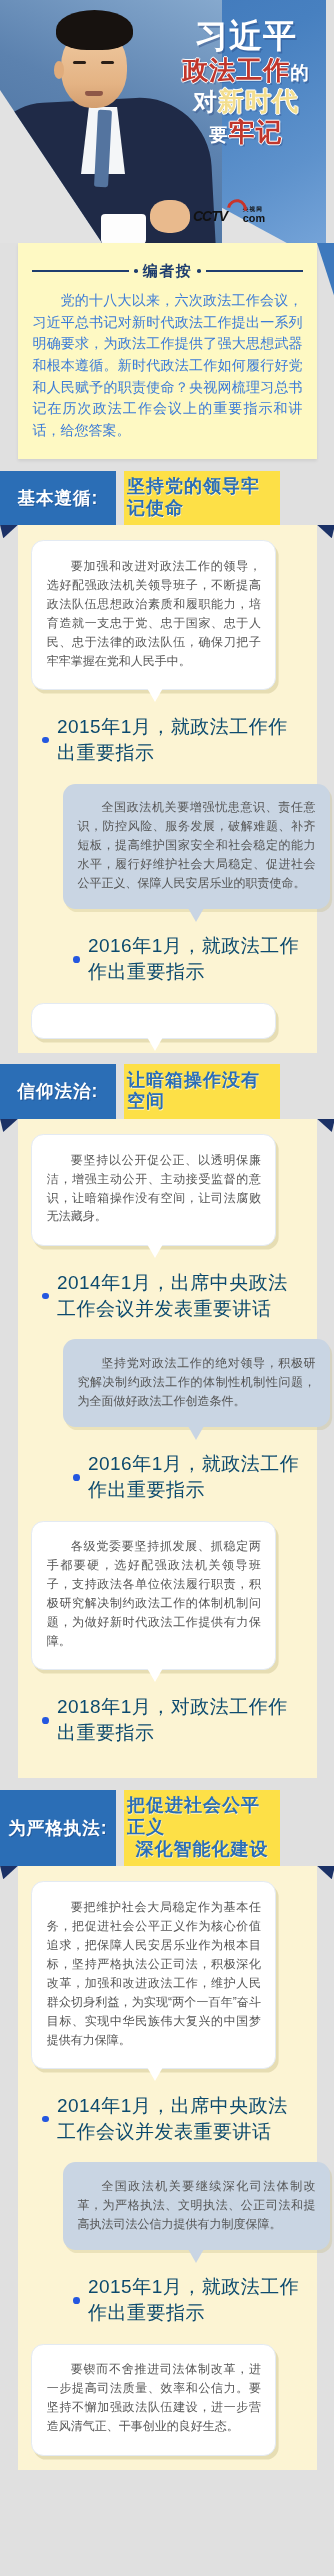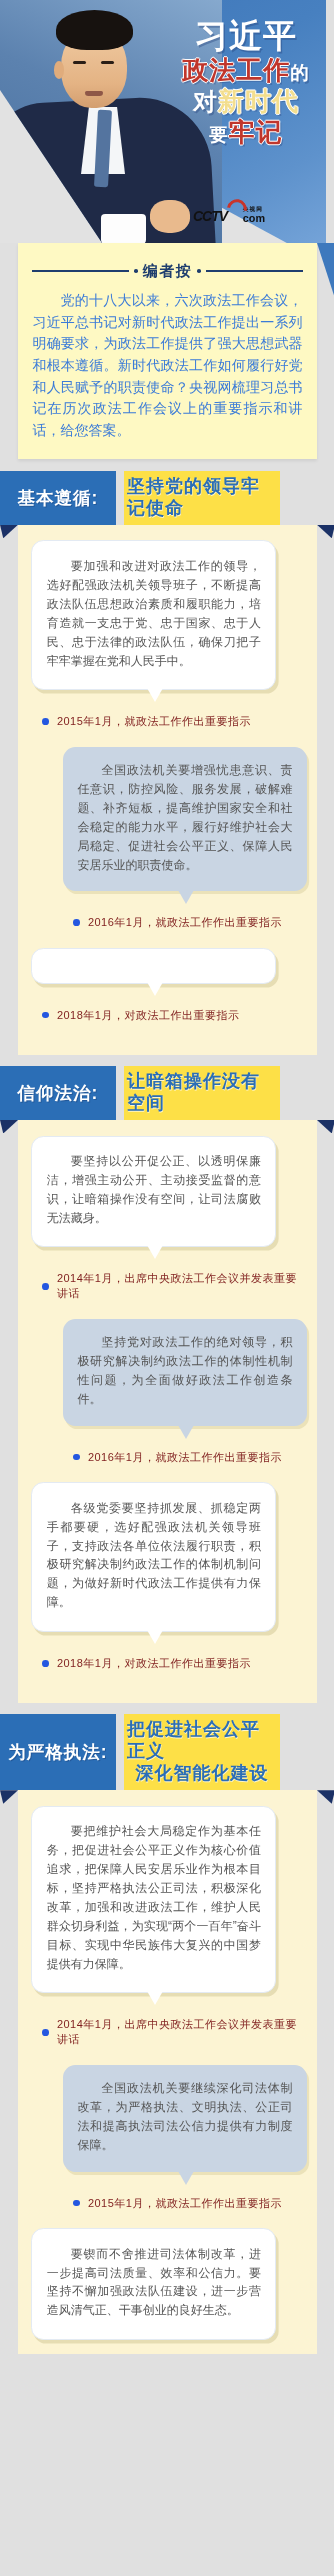--- a/index.html
+++ b/index.html
@@ -86,30 +86,30 @@
   .fold{position:absolute;top:0;width:18px;height:13.4px;background:#1B3166;}
   .fold-l{left:0;clip-path:polygon(0 0,100% 0,18% 100%);}
   .fold-r{right:0;clip-path:polygon(0 0,100% 0,82% 100%);}
 
   
   .sec-body{margin:0 18px;background:#FCF4D3;padding:15.5px 0 14.4px;}
   .bubble{position:relative;border-radius:12.4px;box-sizing:border-box;}
   .bubble p{margin:0;font-size:12px;line-height:1.58;color:#555;text-align:justify;text-indent:2em;}
   .bubble.white{width:245px;margin-left:13.4px;background:#FFFFFF;border:1px solid #E3EAF3;
     padding:15.5px 14.4px 18.5px;box-shadow:2.6px 3.6px 0 rgba(190,178,120,.35);}
-  .bubble.gray{width:244px;margin-left:45px;background:#C9D5E3;padding:14.4px 14.4px 16.5px;
+  .bubble.gray{width:267px;margin-left:45px;background:#C9D5E3;padding:14.4px 14.4px 16.5px;
     box-shadow:2.1px 3.1px 0 rgba(190,178,120,.28);}
   .tail{position:absolute;bottom:-13px;left:47%;width:0;height:0;border:solid transparent;
     border-width:14px 8.8px 0 8.8px;}
   .bubble.white .tail{border-top-color:#FFFFFF;}
   .bubble.gray .tail{border-top-color:#C9D5E3;}
   .bullet-row{display:flex;align-items:center;margin:24px 10.3px 17.5px 24px;}
   .bullet-row.indent{margin-left:55px;}
   .dot{flex:0 0 6.7px;width:6.7px;height:6.7px;border-radius:50%;background:#2457E0;margin-right:8.2px;}
-  .bullet-text{font-size:11px;color:#7f1d1d;letter-spacing:0.5px;}
+  .bullet-text{font-size:19px;color:#0c4a6e;letter-spacing:0.5px;}
 </style>
 </head>
 <body>
 
 <div class="page">
   <div class="page-inner">
 
     <div class="hero">
       <div class="hero-light-band"></div>
       <div class="hero-gray-wedge"></div>
@@ -193,24 +193,20 @@
           <p>全国政法机关要增强忧患意识、责任意识，防控风险、服务发展，破解难题、补齐短板，提高维护国家安全和社会稳定的能力水平，履行好维护社会大局稳定、促进社会公平正义、保障人民安居乐业的职责使命。</p>
           <span class="tail"></span>
         </div>
       <div class="bullet-row indent">
           <span class="dot"></span>
           <span class="bullet-text">2016年1月，就政法工作作出重要指示</span>
         </div>
       <div class="bubble white">
           <span class="tail"></span>
         </div>
-      <div class="bullet-row">
-          <span class="dot"></span>
-          <span class="bullet-text">2018年1月，对政法工作出重要指示</span>
-        </div>
     </div>
 
     <div class="band">
       <div class="band-left">
           <span>信仰法治:</span>
         </div>
       <div class="band-right">
           <span class="band-line">让暗箱操作没有空间</span>
         </div>
     </div>

